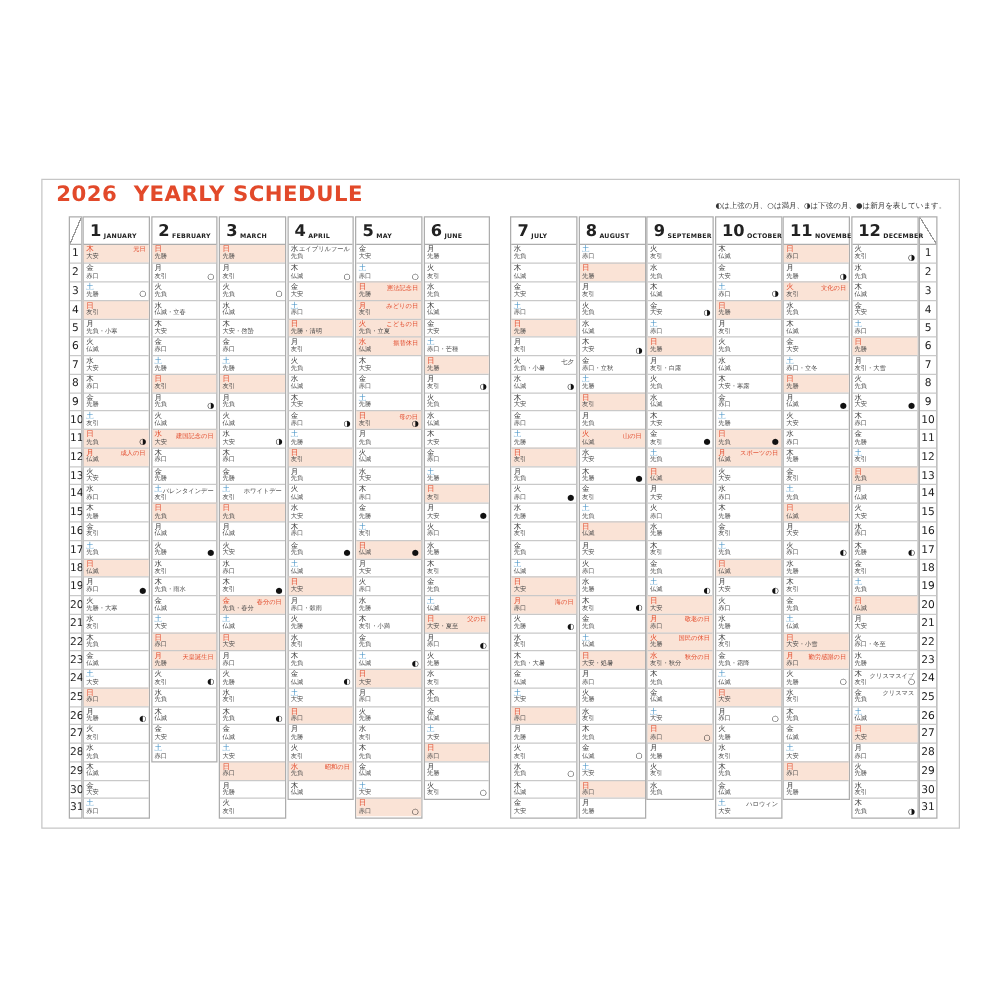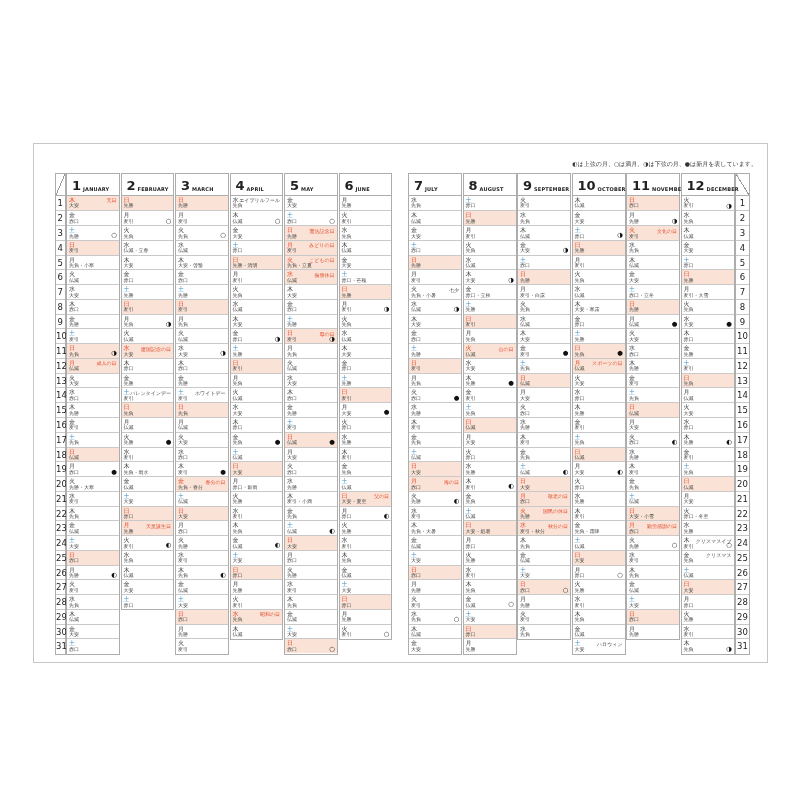--- a/index.html
+++ b/index.html
@@ -27,20 +27,24 @@
   .diag-l{background:linear-gradient(to bottom right,transparent calc(50% - .5px),
           #999 calc(50% - .5px),#999 calc(50% + .5px),transparent calc(50% + .5px));}
   .diag-r{background:linear-gradient(to top right,transparent calc(50% - .5px),
           #999 calc(50% - .5px),#999 calc(50% + .5px),transparent calc(50% + .5px));}
 </style>
 </head>
 <body>
 
 <div id="canvas">
   <div class="page-border"></div>
+  <div class="title" style="color: rgb(226, 73, 42);">
+    <span>2026</span>
+    <span>YEARLY SCHEDULE</span>
+  </div>
   <div class="legend">◐は上弦の月、○は満月、◑は下弦の月、●は新月を表しています。</div>
   <div id="cal-root">
       <div class="colbox" style="left: 55px; top: 173px; width: 10.5px; height: 481.68px;">
         <div class="corner diag-l" style="height: 21.5px;"></div>
         <div class="ncell" style="height: 14.78px; line-height: 14.78px;">1</div>
         <div class="ncell" style="height: 14.78px; line-height: 14.78px;">2</div>
         <div class="ncell" style="height: 14.78px; line-height: 14.78px;">3</div>
         <div class="ncell" style="height: 14.78px; line-height: 14.78px;">4</div>
         <div class="ncell" style="height: 14.78px; line-height: 14.78px;">5</div>
         <div class="ncell" style="height: 14.78px; line-height: 14.78px;">6</div>

